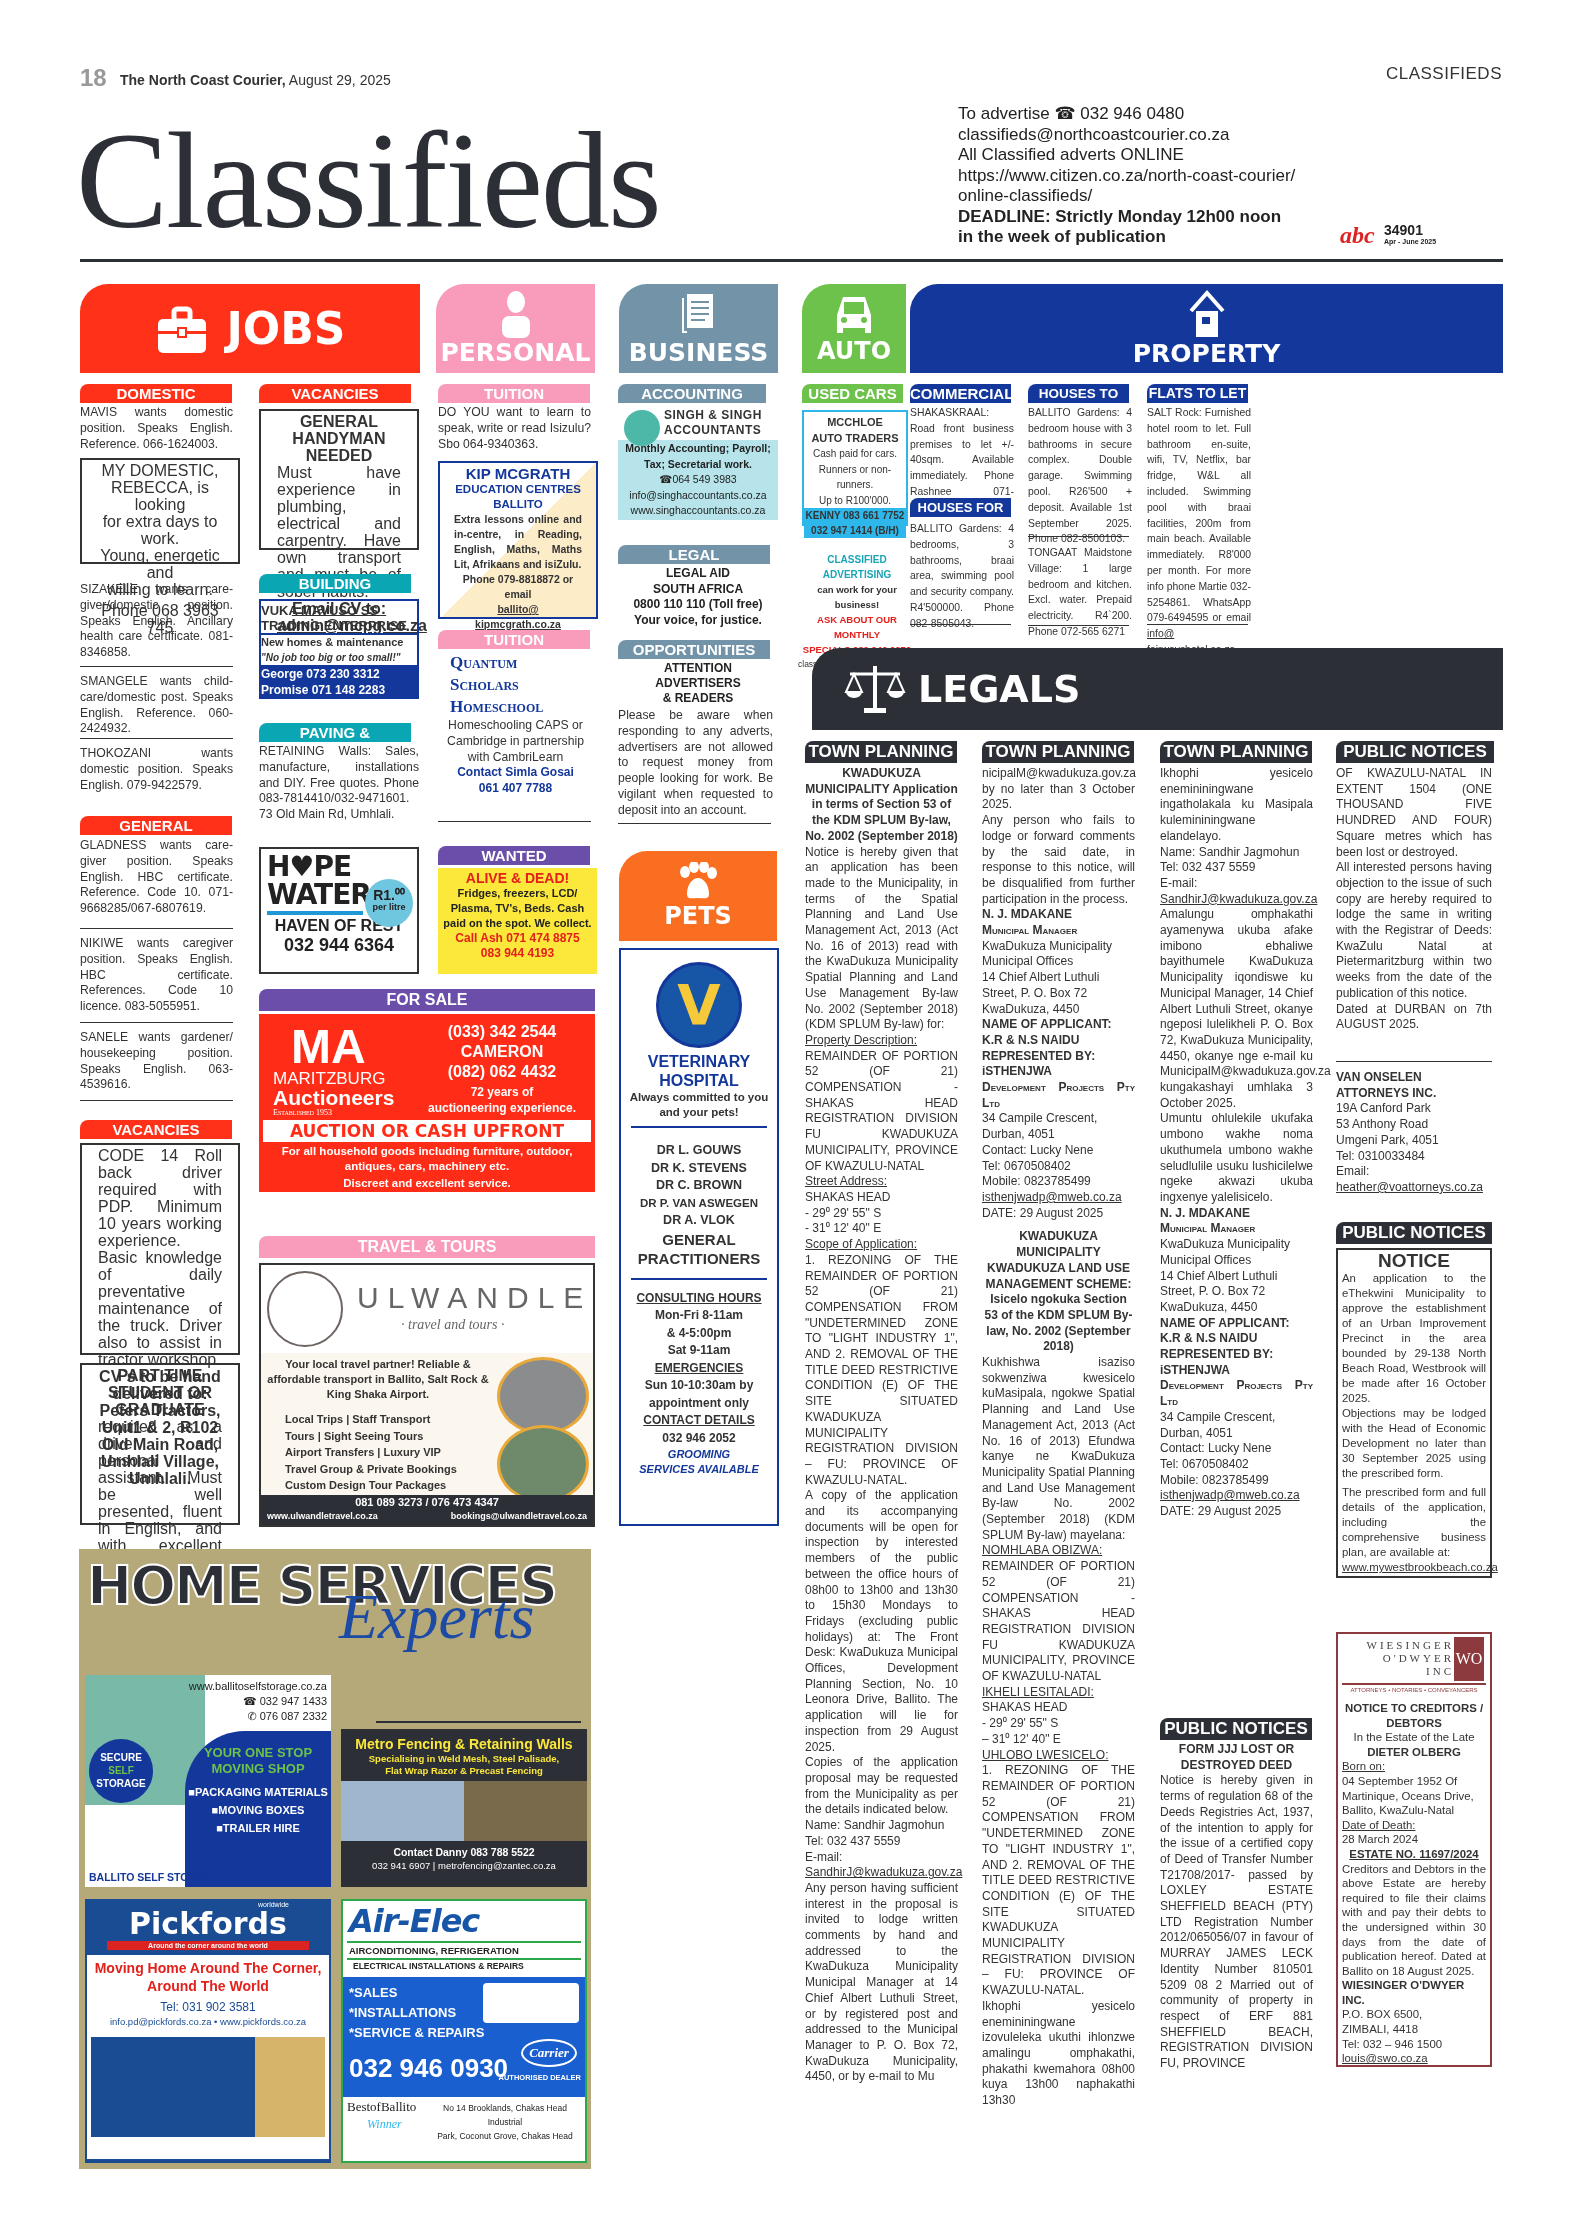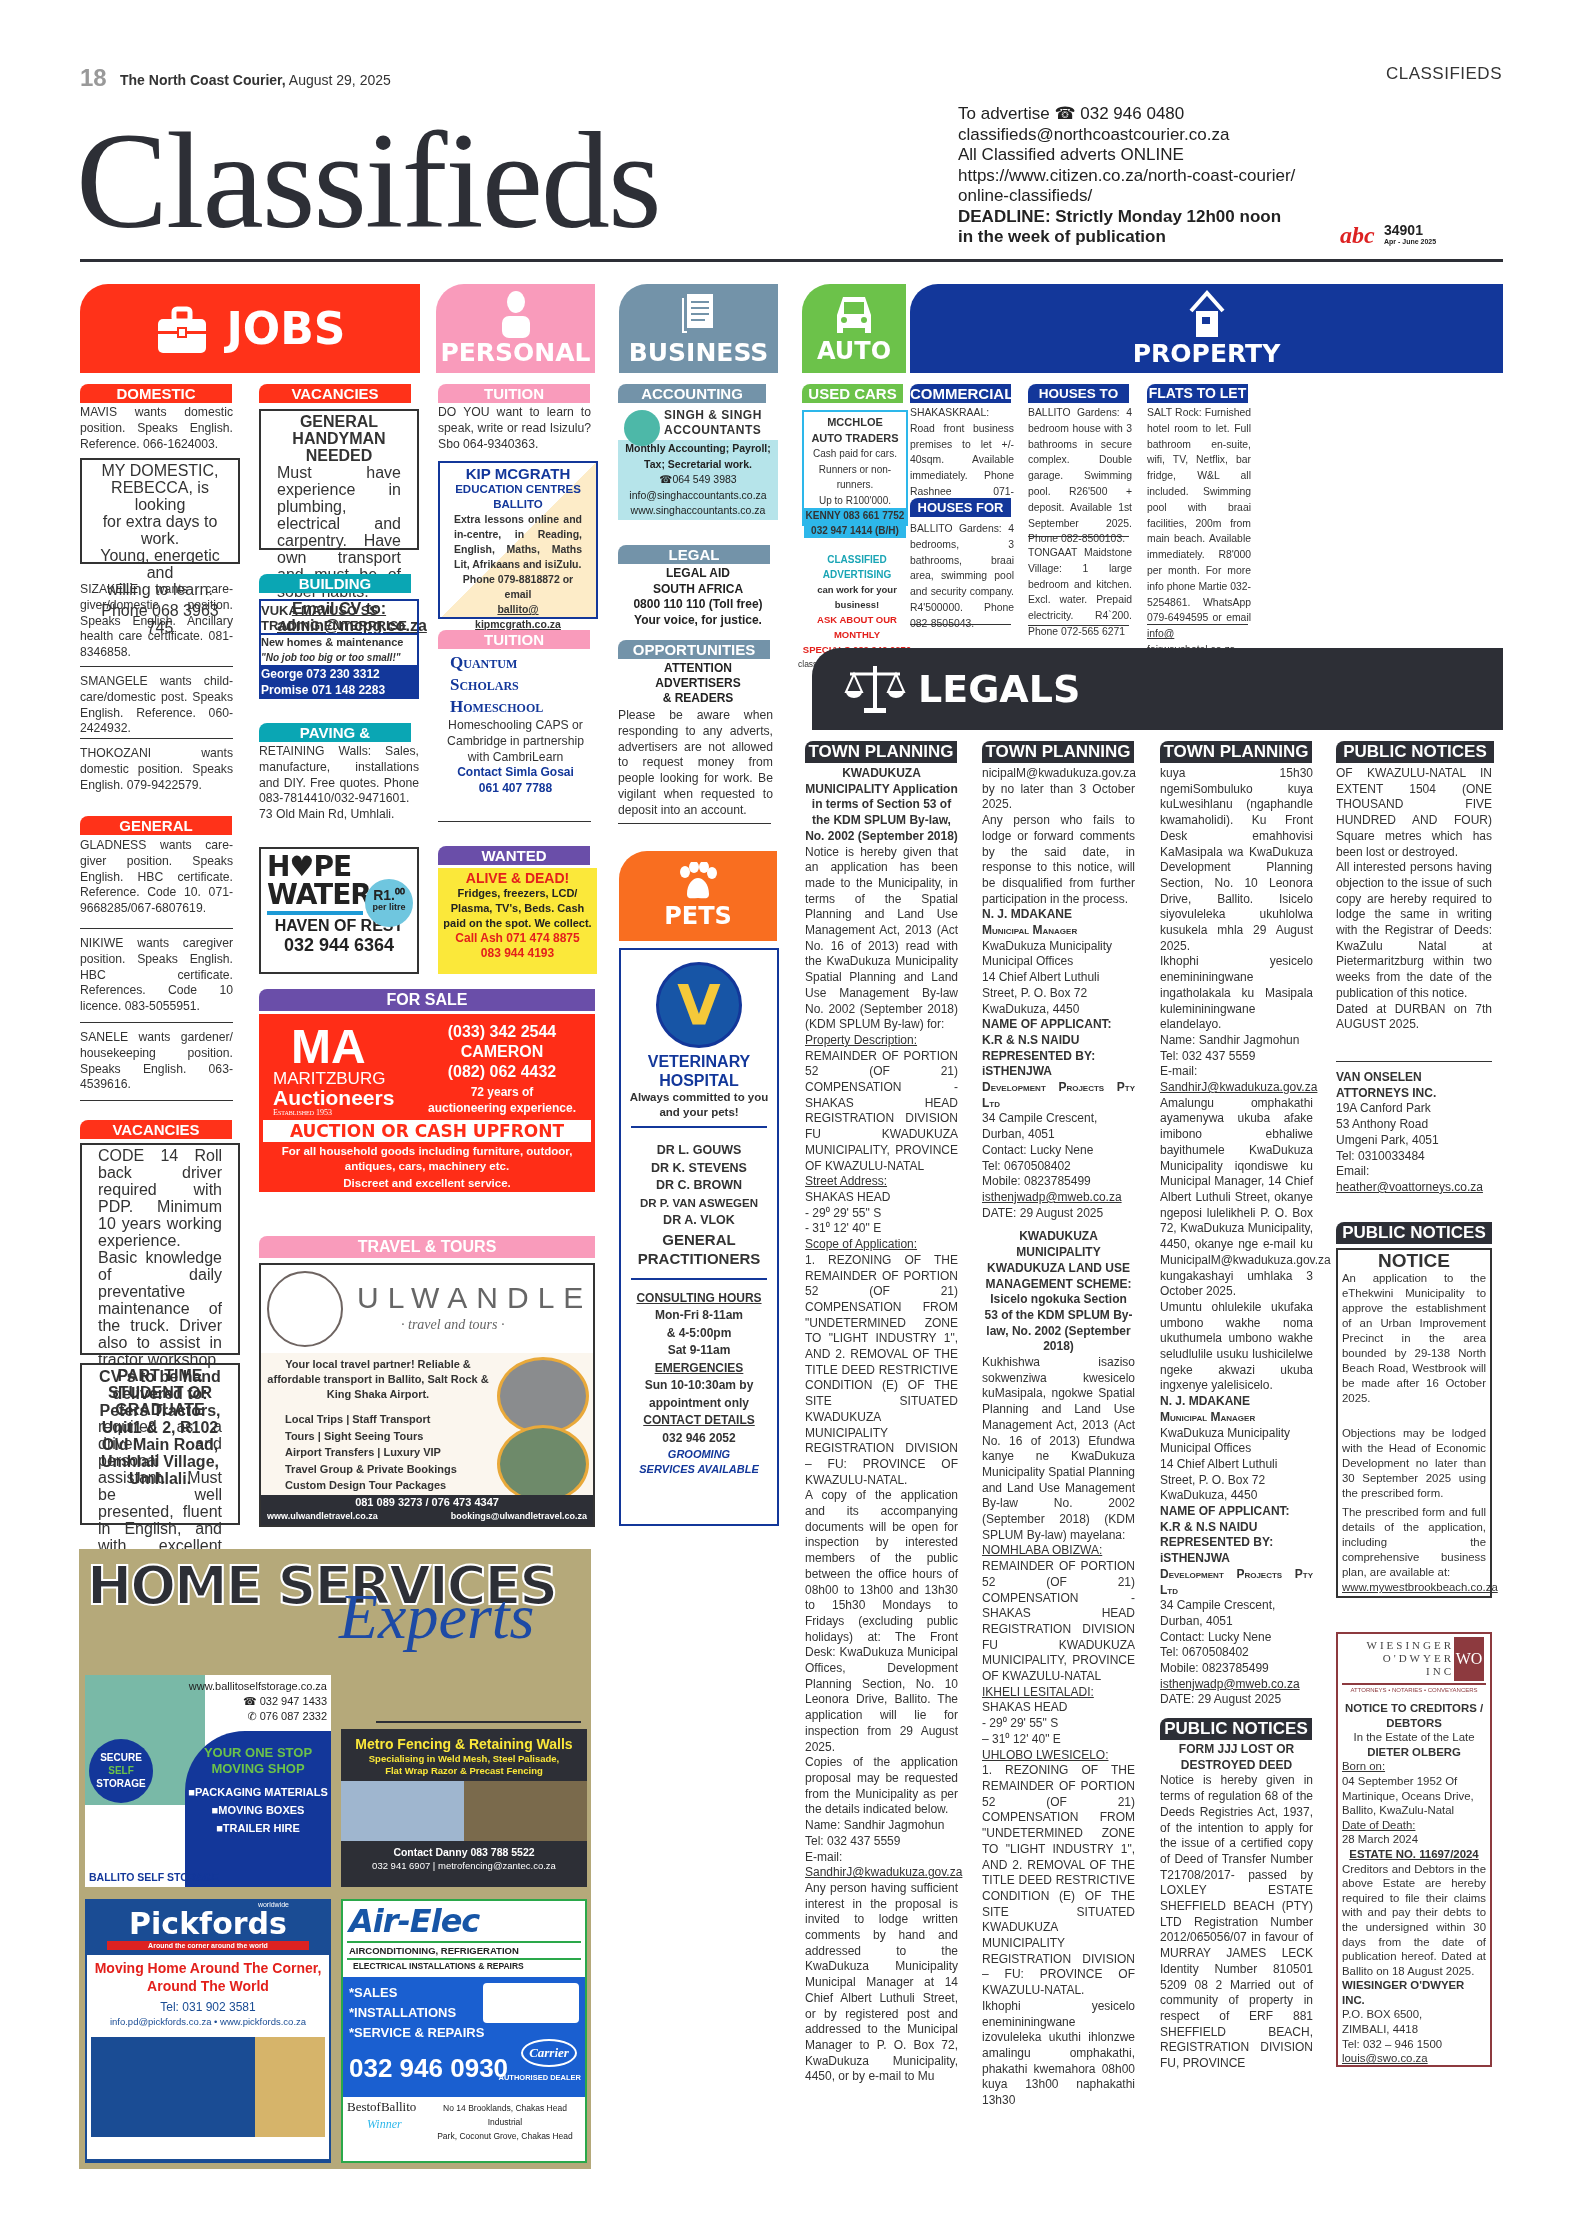--- a/index.html
+++ b/index.html
@@ -419,21 +419,20 @@
   <div>SHAKAS HEAD</div>
   <div>- 29⁰ 29' 55" S</div>
   <div>– 31⁰ 12' 40" E</div>
   <div class="u">UHLOBO LWESICELO:</div>
   <div>1. REZONING OF THE REMAINDER OF PORTION 52 (OF 21) COMPENSATION FROM "UNDETERMINED ZONE TO "LIGHT INDUSTRY 1", AND 2. REMOVAL OF THE TITLE DEED RESTRICTIVE CONDITION (E) OF THE SITE SITUATED KWADUKUZA MUNICIPALITY REGISTRATION DIVISION – FU: PROVINCE OF KWAZULU-NATAL.</div>
   <div>Ikhophi yesicelo enemininingwane izovuleleka ukuthi ihlonzwe amalingu omphakathi, phakathi kwemahora 08h00 kuya 13h00 naphakathi 13h30</div>
 </div>
 
 <div class="lgh" style="left:1160px;top:741px;width:152px">TOWN PLANNING</div>
 <div class="legal" style="left:1160px;top:766px;width:153px">
-  <div>kuya 15h30 ngemiSombuluko kuya kuLwesihlanu (ngaphandle kwamaholidi). Ku Front Desk emahhovisi KaMasipala wa KwaDukuza Development Planning Section, No. 10 Leonora Drive, Ballito. Isicelo siyovuleleka ukuhlolwa kusukela mhla 29 August 2025.</div>
   <div>Ikhophi yesicelo enemininingwane ingatholakala ku Masipala kulemininingwane elandelayo.</div>
   <div>Name: Sandhir Jagmohun</div>
   <div>Tel: 032 437 5559</div>
   <div>E-mail:</div>
   <div class="u">SandhirJ@kwadukuza.gov.za</div>
   <div>Amalungu omphakathi ayamenywa ukuba afake imibono ebhaliwe bayithumele KwaDukuza Municipality iqondiswe ku Municipal Manager, 14 Chief Albert Luthuli Street, okanye ngeposi lulelikheli P. O. Box 72, KwaDukuza Municipality, 4450, okanye nge e-mail ku MunicipalM@kwadukuza.gov.za kungakashayi umhlaka 3 October 2025.</div>
   <div>Umuntu ohlulekile ukufaka umbono wakhe noma ukuthumela umbono wakhe seludlulile usuku lushicilelwe ngeke akwazi ukuba ingxenye yalelisicelo.</div>
   <div class="bd">N. J. MDAKANE</div>
   <div class="bd sc">Municipal Manager</div>
   <div>KwaDukuza Municipality</div>
@@ -474,21 +473,21 @@
   <div>53 Anthony Road</div>
   <div>Umgeni Park, 4051</div>
   <div>Tel: 0310033484</div>
   <div>Email:</div>
   <div class="u">heather@voattorneys.co.za</div>
 </div>
 <div class="lgh" style="left:1336px;top:1222px;width:156px">PUBLIC NOTICES</div>
 <div class="bx legal" style="left:1336px;top:1248px;width:156px;font-size:11.4px;line-height:15px;padding:1px 4px">
   <div class="bd c" style="font-size:19px;line-height:20px;font-weight:900">NOTICE</div>
   <div>An application to the eThekwini Municipality to approve the establishment of an Urban Improvement Precinct in the area bounded by 29-138 North Beach Road, Westbrook will be made after 16 October 2025.</div>
-  <div style="margin-top:20px">Objections may be lodged with the Head of Economic Development no later than 30 September 2025 using the prescribed form.</div>
+  <div style="margin-top:0">Objections may be lodged with the Head of Economic Development no later than 30 September 2025 using the prescribed form.</div>
   <div style="margin-top:4px">The prescribed form and full details of the application, including the comprehensive business plan, are available at:</div>
   <div class="u">www.mywestbrookbeach.co.za</div>
 </div>
 <div style="position:absolute;left:1336px;top:1632px;width:156px;height:435px;border:2px solid #8d3a3f;padding:3px 4px;font-size:11.4px;line-height:14.6px;color:#333">
   <div style="position:relative;height:48px;border-bottom:2px solid #8d3a3f">
     <div style="position:absolute;left:12px;top:2px;width:100px;text-align:right;font-family:'Liberation Serif',serif;letter-spacing:3px;font-size:11px;line-height:13px;color:#444">WIESINGER O'DWYER INC</div>
     <div style="position:absolute;right:2px;top:0;width:30px;height:44px;background:#8d3a3f;color:#fff;font-family:'Liberation Serif',serif;font-size:16px;text-align:center;line-height:44px">WO</div>
   </div>
   <div class="c" style="font-size:6px;line-height:10px;color:#8d3a3f">ATTORNEYS • NOTARIES • CONVEYANCERS</div>
   <div class="bd c" style="margin-top:6px">NOTICE TO CREDITORS / DEBTORS</div>

